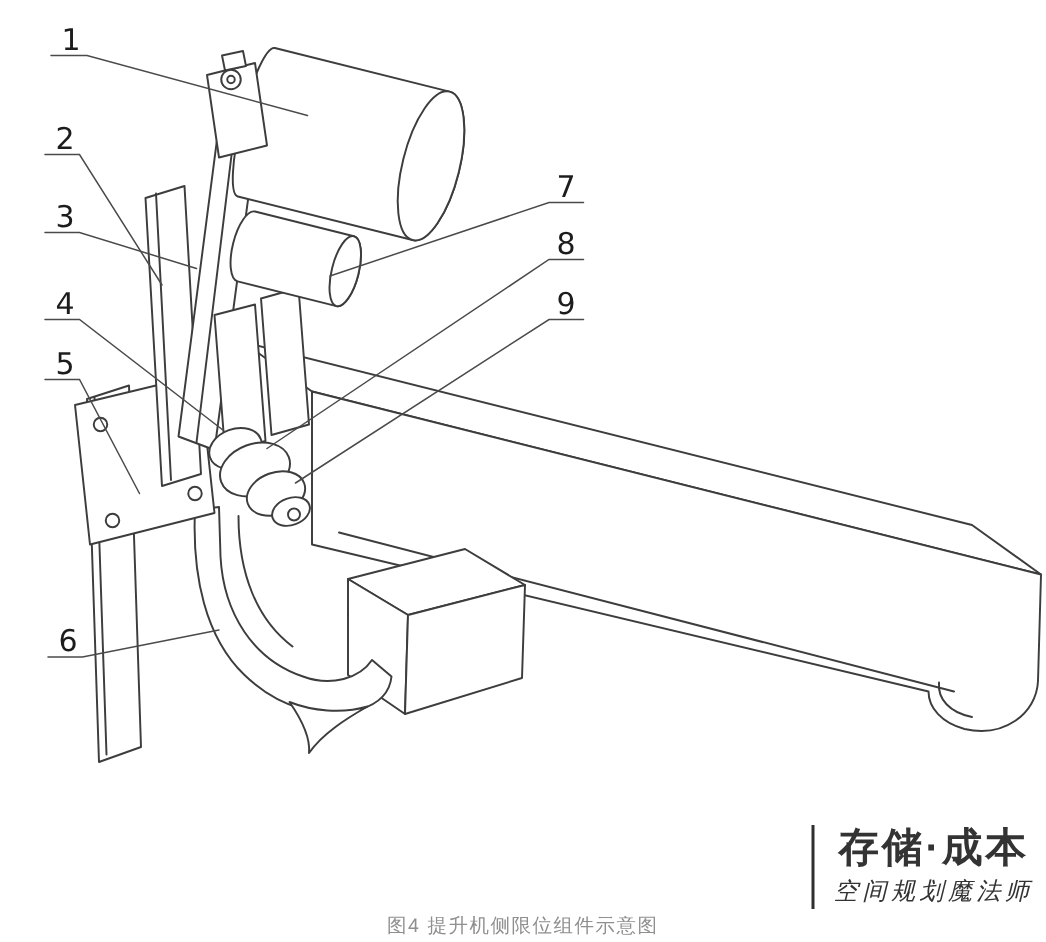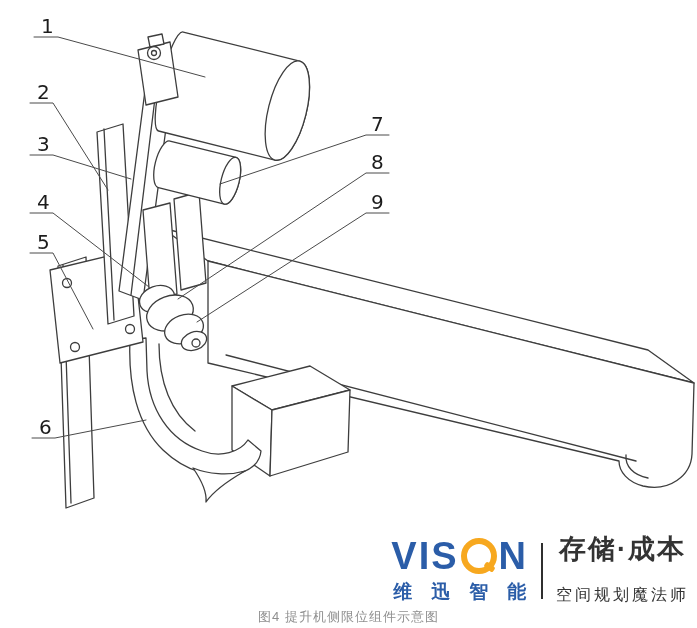--- a/index.html
+++ b/index.html
@@ -22,21 +22,21 @@
   .brand { display:flex; align-items:center; font-size:38px; font-weight:bold; color:#2b5da8; line-height:1; letter-spacing:2px; }
   .o-ring { display:inline-block; width:24px; height:24px; border:6px solid #f7a81f; border-radius:50%; margin:0 2px; position:relative; background:#fff; }
   .o-ring::after {
     content:""; position:absolute; right:-4px; bottom:-2px; width:11px; height:6px;
     background:#f7a81f; transform:rotate(38deg); border-radius:2px;
   }
   .brand-cn { font-size:19px; font-weight:bold; color:#2b5da8; letter-spacing:19px; margin-top:4px; margin-right:-19px; white-space:nowrap; }
   .logo-divider { width:2px; height:56px; background:#2f2f2f; }
   .logo-right { display:flex; flex-direction:column; align-items:center; }
   .tagline-main { font-size:27px; font-weight:bold; color:#333333; letter-spacing:2px; line-height:1.1; white-space:nowrap; }
-  .tagline-sub { font-size:16px; color:#333333; letter-spacing:3px; margin-top:20px; white-space:nowrap; }
+  .tagline-sub { font-size:16px; color:#333333; letter-spacing:3px; margin-top:4px; white-space:nowrap;font-style:italic; }
 </style>
 </head>
 <body>
 
 <div class="page">
 
   <svg class="drawing" width="697" height="628" viewBox="0 0 697 628">
 
     <g>
       <path class="df" d="M162,228 L648,350 L694,383 L208,261 Z"></path>
@@ -129,28 +129,20 @@
       <text class="callout-num" x="37" y="209">4</text>
       <text class="callout-num" x="37" y="249">5</text>
       <text class="callout-num" x="39" y="434">6</text>
       <text class="callout-num" x="371" y="131">7</text>
       <text class="callout-num" x="371" y="169">8</text>
       <text class="callout-num" x="371" y="209">9</text>
     </g>
   </svg>
 
   <div class="logo">
-    <div class="logo-left">
-      <div class="brand">
-        <span>VIS</span>
-          <span class="o-ring"></span>
-          <span>N</span>
-      </div>
-      <div class="brand-cn">维迅智能</div>
-    </div>
     <div class="logo-divider"></div>
     <div class="logo-right">
       <div class="tagline-main">存储·成本</div>
       <div class="tagline-sub">空间规划魔法师</div>
     </div>
   </div>
 
   <div class="caption">图4 提升机侧限位组件示意图</div>
 
 </div>

